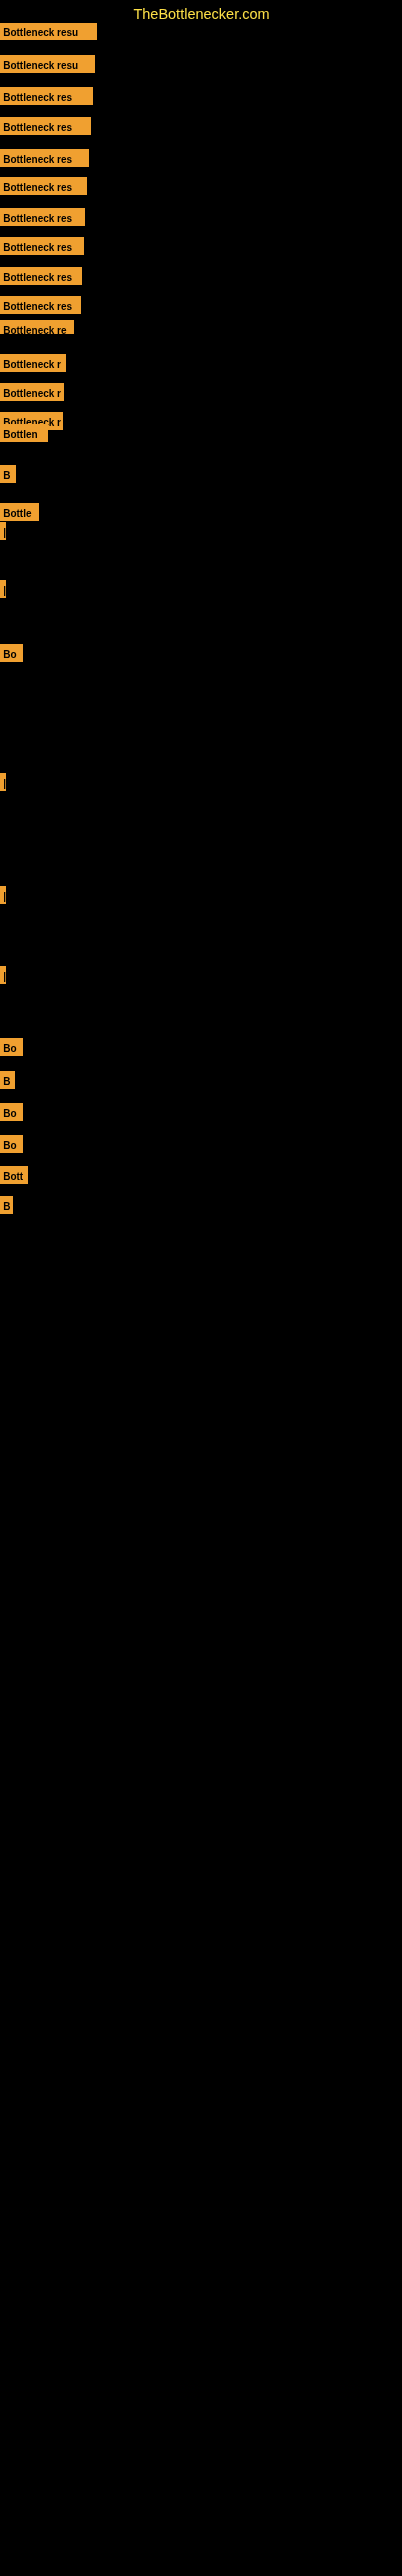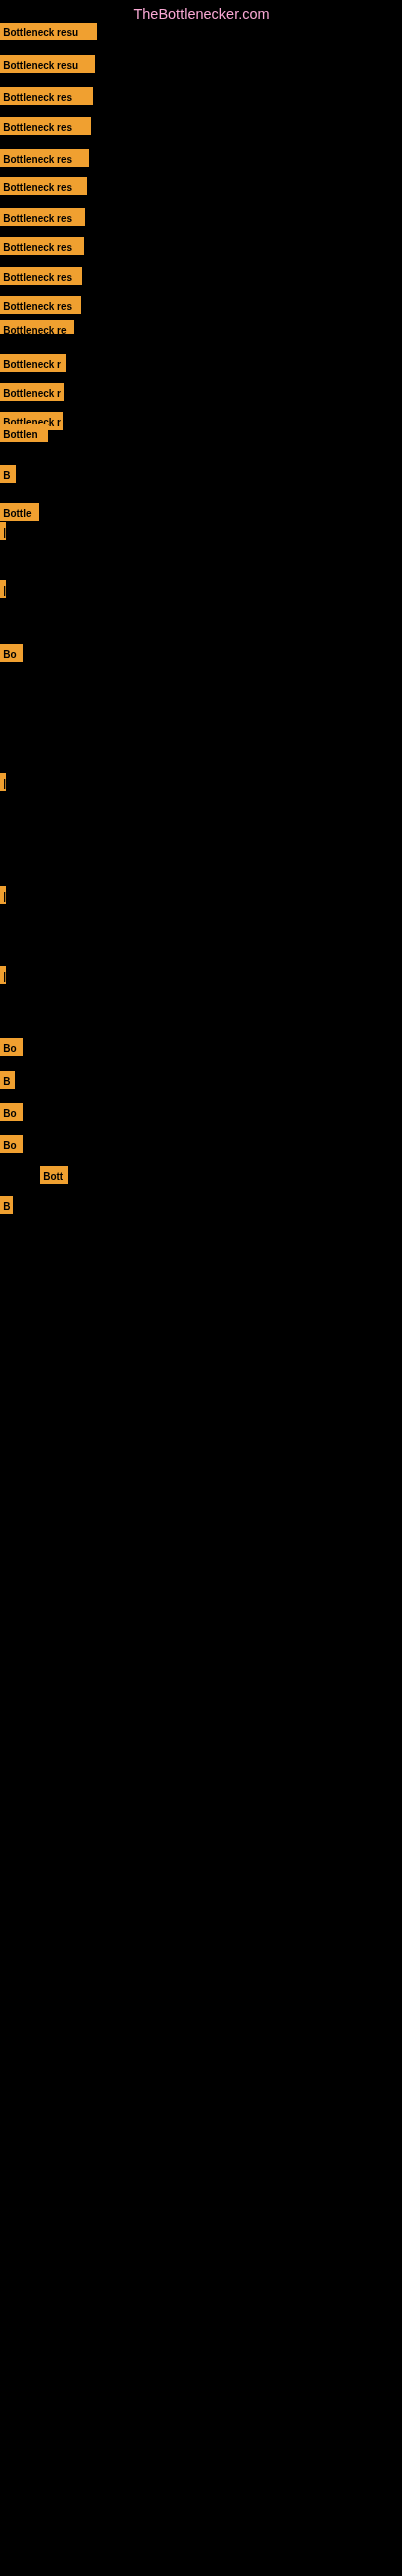--- a/index.html
+++ b/index.html
@@ -8,21 +8,21 @@
       box-sizing: border-box;
     }
     body {
       background-color: #000000;
       width: 403px;
       min-height: 2576px;
       font-family: Arial, sans-serif;
       position: relative;
     }
     .site-title {
-      color: #f9a8d4;
+      color: #fde047;
       font-size: 14.5px;
       text-align: center;
       padding: 6.4px 0;
       position: absolute;
       top: 0;
       left: 0;
       right: 0;
     }
     .bottleneck-item {
       position: absolute;
@@ -61,15 +61,15 @@
 <div class="bottleneck-item" style="top: 522px; width: 6.4px; height: 17.7px; line-height: 17.7px;">|</div>
 <div class="bottleneck-item" style="top: 580px; width: 6.4px; height: 17.7px; line-height: 17.7px;">|</div>
 <div class="bottleneck-item" style="top: 644px; width: 22.5px; height: 17.7px; line-height: 17.7px;">Bo</div>
 <div class="bottleneck-item" style="top: 773px; width: 6.4px; height: 17.7px; line-height: 17.7px;">|</div>
 <div class="bottleneck-item" style="top: 886px; width: 6.4px; height: 17.7px; line-height: 17.7px;">|</div>
 <div class="bottleneck-item" style="top: 966px; width: 6.4px; height: 17.7px; line-height: 17.7px;">|</div>
 <div class="bottleneck-item" style="top: 1038px; width: 22.5px; height: 17.7px; line-height: 17.7px;">Bo</div>
 <div class="bottleneck-item" style="top: 1071px; width: 14.5px; height: 17.7px; line-height: 17.7px;">B</div>
 <div class="bottleneck-item" style="top: 1103px; width: 22.5px; height: 17.7px; line-height: 17.7px;">Bo</div>
 <div class="bottleneck-item" style="top: 1135px; width: 22.5px; height: 17.7px; line-height: 17.7px;">Bo</div>
-<div class="bottleneck-item" style="top: 1166px; width: 28px; height: 17.7px; line-height: 17.7px; margin-left: 40px;">Bott</div>
+<div class="bottleneck-item" style="top: 1166px; width: 28px; height: 17.7px; line-height: 17.7px;">Bott</div>
 <div class="bottleneck-item" style="top: 1196px; width: 13px; height: 17.7px; line-height: 17.7px;">B</div>
 
 
 </body></html>

